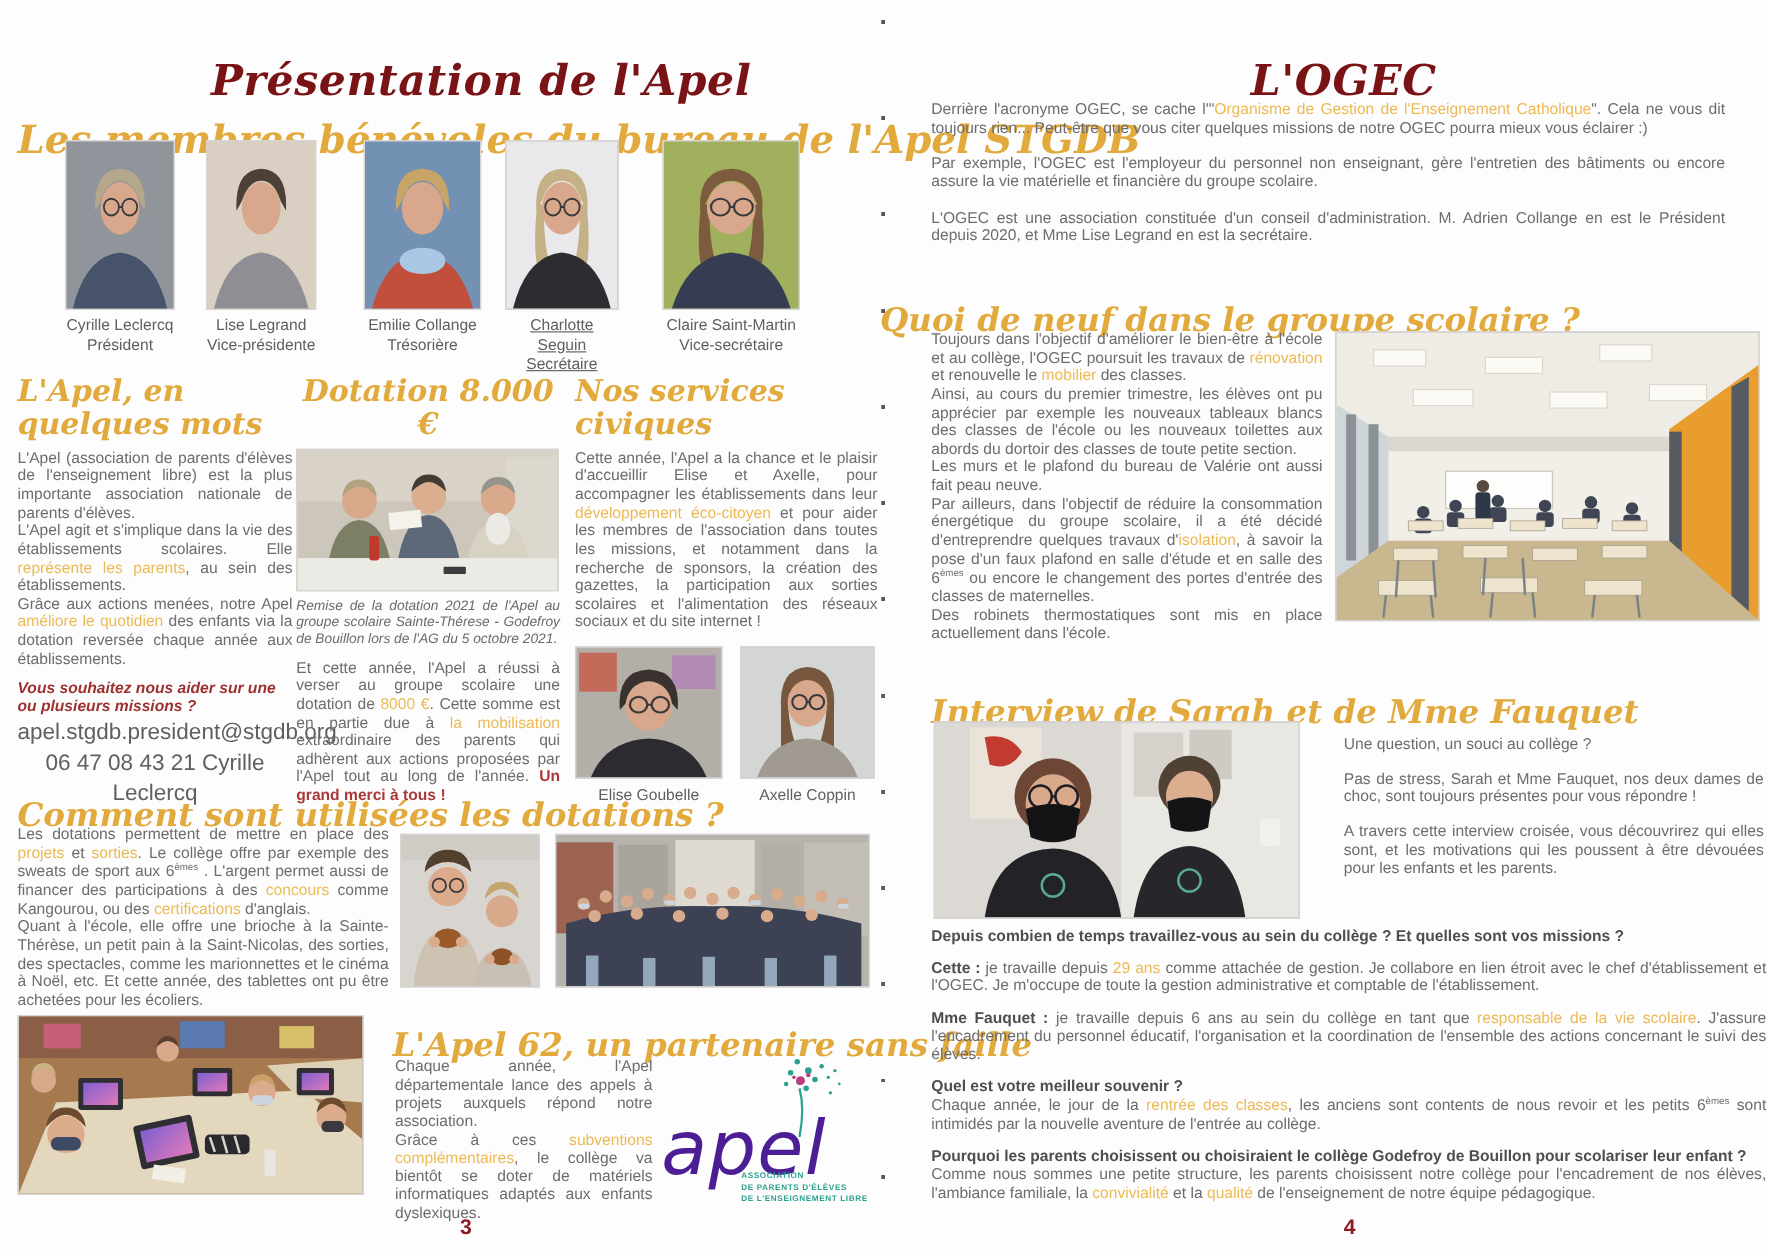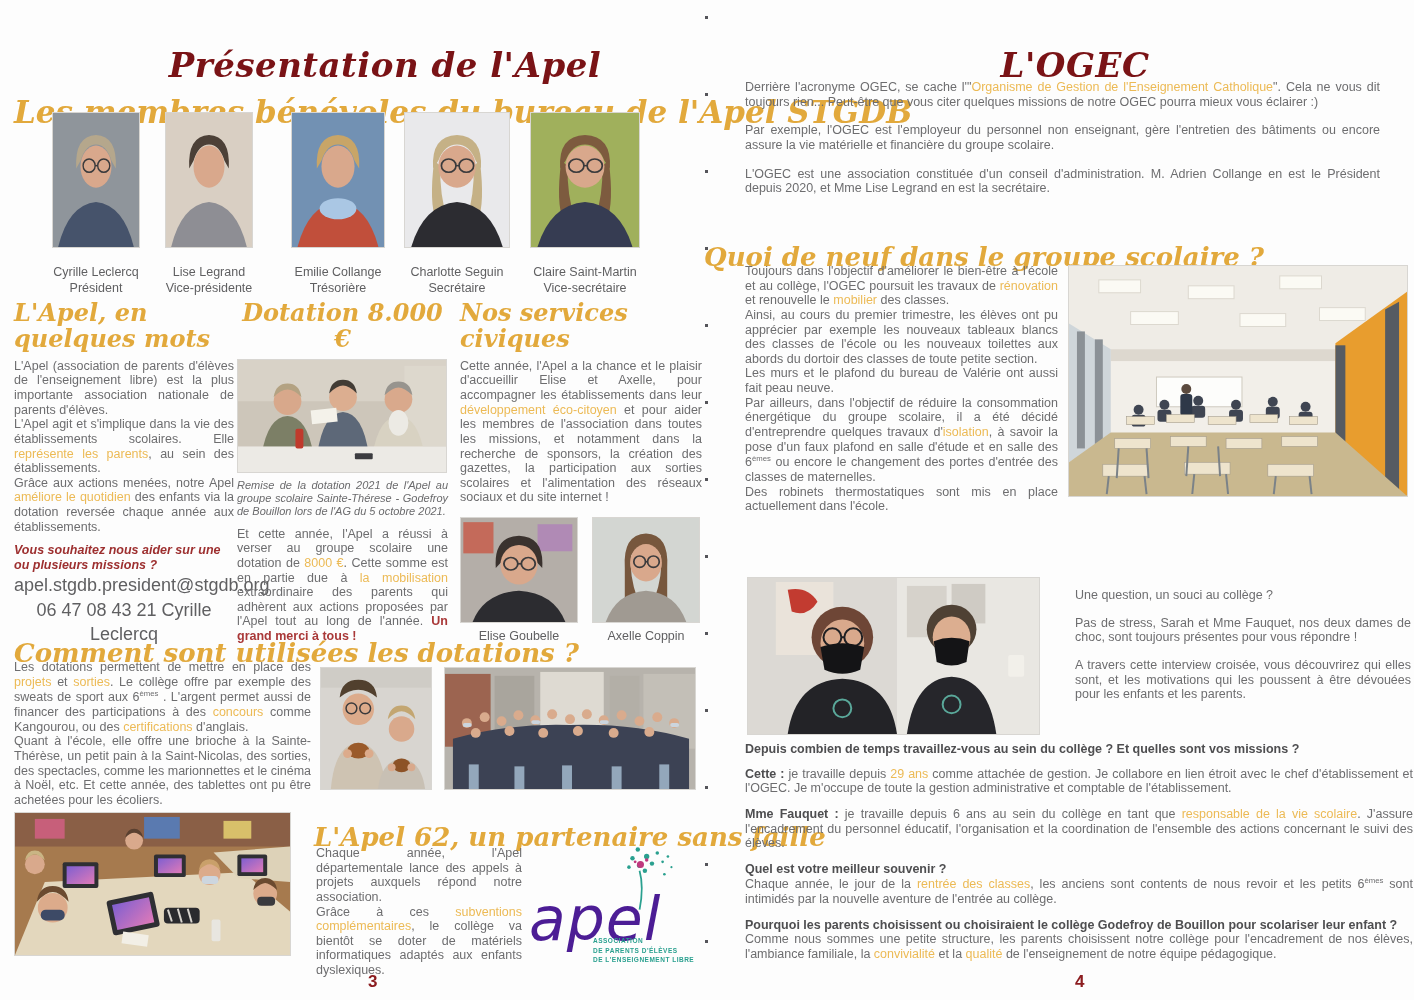--- a/index.html
+++ b/index.html
@@ -20,21 +20,21 @@
   .caption{font-size:11px;font-style:italic;line-height:1.18;text-align:justify;color:#6a6a6c;}
   .photo{border:1px solid #d8d6d2;box-sizing:border-box;overflow:hidden;background:#ccc;}
   .photo svg{display:block;width:100%;height:100%;}
   .pagenum{position:absolute;font-size:17px;font-weight:bold;color:#8c1d20;}
   
   #fold-dots{position:absolute;left:705px;top:16px;width:3px;height:968px;
     background:repeating-linear-gradient(to bottom,#55555a 0 3px,transparent 3px 77px);}
   
   .member{position:absolute;top:112px;margin:0;text-align:center;}
   .member .mphoto{height:136px;}
-  .member figcaption{margin-top:17px;font-size:12.5px;line-height:1.25;color:#5f5f61;}
+  .member figcaption{margin-top:5px;font-size:12.5px;line-height:1.25;color:#5f5f61;}
   .member figcaption span{display:block;}
   
   .pbg{fill:var(--bg);} .phair,.plong{fill:var(--hair);} .pskin{fill:var(--skin,#d9a88c);}
   .ptop{fill:var(--top);} .pglass{fill:none;stroke:#3a3a3c;stroke-width:1.6;}
   .pscarf{fill:#aac7e4;display:none;}
   .m1{--bg:#8f959b;--hair:#b5a78c;--top:#46536b;} .m1 .plong{display:none;}
   .m2{--bg:#d9cfc3;--hair:#4c4037;--top:#8e8e94;} .m2 .plong,.m2 .pglass{display:none;}
   .m3{--bg:#7291b3;--hair:#c8a567;--top:#c14f3b;} .m3 .plong,.m3 .pglass{display:none;} .m3 .pscarf{display:block;}
   .m4{--bg:#e9e9eb;--hair:#c5b186;--top:#2c2c31;}
   .m5{--bg:#a0b05c;--hair:#7d5b3f;--top:#363c52;}
@@ -142,21 +142,21 @@
             <path d="M49 55 L52 55"></path>
           </g>
       </svg>
     </div>
     <figcaption>
         <span class="mname">Emilie Collange</span>
         <span class="mrole">Trésorière</span>
       </figcaption>
   </figure>
 
-  <figure class="member" style="left:404px;width:106px;">
+  <figure class="member" style="left:404px;width:91px;text-decoration:underline;">
     <div class="mphoto photo m4">
       <svg viewBox="0 0 100 140" preserveAspectRatio="none">
         <rect class="pbg" width="100" height="140"></rect>
         <path class="phair" d="M27 58 Q25 24 50 23 Q75 24 73 58 L68 50 Q62 33 50 33 Q38 33 32 50 Z"></path>
         <path class="plong" d="M28 50 Q23 95 30 112 L41 112 Q33 85 34 55 Z M72 50 Q77 95 70 112 L59 112 Q67 85 66 55 Z"></path>
         <ellipse class="pskin" cx="50" cy="56" rx="18" ry="22"></ellipse>
         <path class="ptop" d="M6 140 Q18 96 50 93 Q82 96 94 140 Z"></path>
         <ellipse class="pscarf" cx="50" cy="100" rx="20" ry="11"></ellipse>
         <g class="pglass">
             <circle cx="42" cy="55" r="7"></circle>
@@ -520,20 +520,21 @@
           <path d="M40 212 L38 230"></path>
           <path d="M76 212 L78 230"></path>
           <path d="M126 210 L124 230"></path>
           <path d="M158 210 L160 230"></path>
           <path d="M208 212 L206 230"></path>
           <path d="M242 212 L244 230"></path>
       </g>
     </svg>
   </div>
 
+  <h2 class="sect-h script gold-h" style="left:745px;top:535px;">Interview de Sarah et de Mme Fauquet</h2>
 
   <div class="photo" style="position:absolute;left:747px;top:577px;width:293px;height:158px;">
     <svg viewBox="0 0 293 158" preserveAspectRatio="none">
       <rect width="293" height="158" fill="#dcd9d4"></rect>
       <rect x="150" width="143" height="158" fill="#e9e7e2"></rect>
       <rect x="28" y="4" width="58" height="74" fill="#eae3da"></rect>
       <path d="M40 12 Q60 8 70 24 Q60 40 44 34 Z" fill="#c23b30"></path>
       <rect x="160" y="8" width="40" height="52" fill="#d6d2cb"></rect>
       <rect x="205" y="6" width="34" height="40" fill="#cfcbc4"></rect>
       <rect x="262" y="78" width="16" height="22" rx="2" fill="#f2f0ea"></rect>

